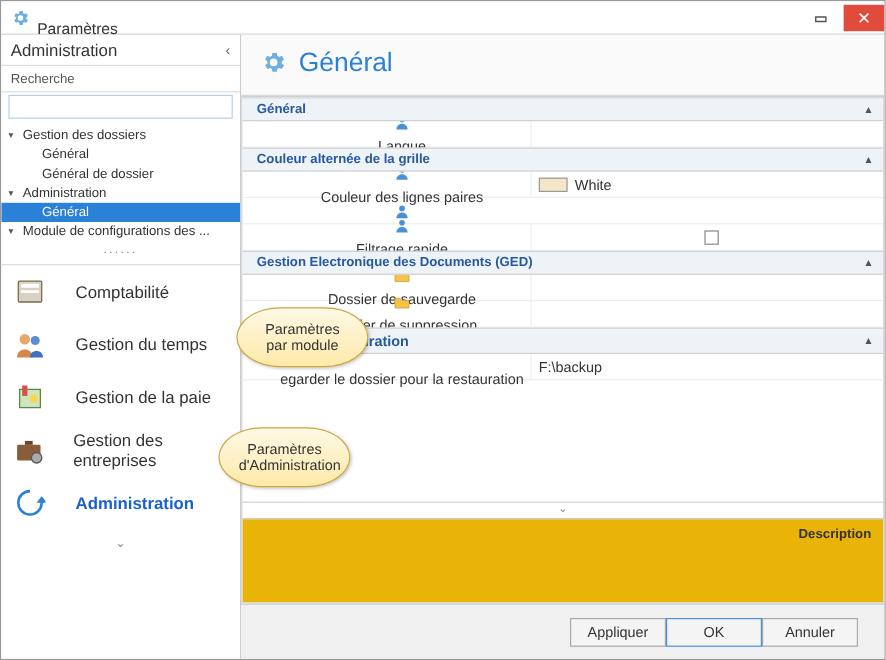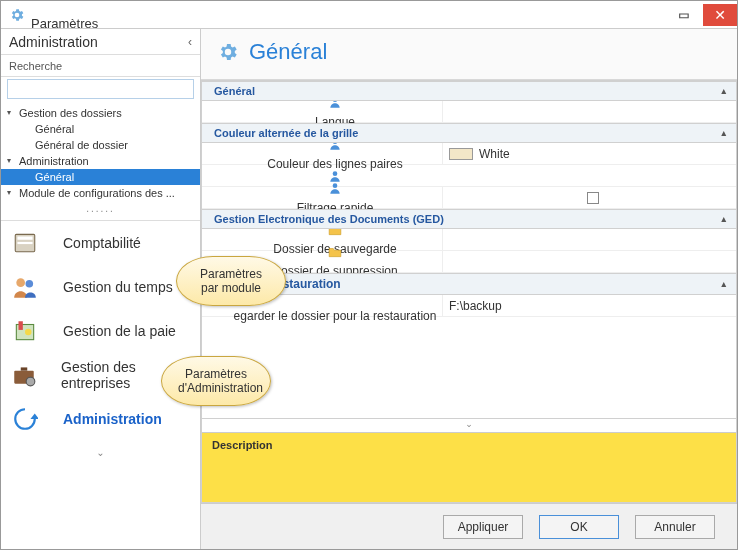--- a/index.html
+++ b/index.html
@@ -33,26 +33,26 @@
   .grid-area { flex: 1; background: #fff; border: 1px solid #d0d0d0; margin: 0; overflow: hidden; display: flex; flex-direction: column; }
   .grid-body { flex: 1; overflow: auto; }
   .grp-header { background: #eef3f7; color: #2658a0; font-weight: bold; font-size: 11px; padding: 3px 12px; border-top: 1px solid #d0d0d0; border-bottom: 1px solid #d0d0d0; display: flex; align-items: center; position: relative; }
   .grp-header::after { content: "▴"; position: absolute; right: 10px; font-size: 9px; color: #555; }
   .row { display: flex; align-items: center; border-bottom: 1px solid #eee; height: 22px; }
   .row .rlabel { width: 240px; padding-left: 26px; font-size: 11px; color: #333; display: flex; align-items: center; gap: 6px; flex-direction: column; }
   .row .rval { flex: 1; padding-left: 6px; font-size: 11px; color: #333; display: flex; align-items: center; gap: 6px; border-left: 1px solid #eee; height: 100%; }
   .swatch { width: 24px; height: 12px; border: 1px solid #999; display: inline-block; }
   .checkbox { width: 12px; height: 12px; border: 1px solid #888; background: #fff; display: inline-block; }
   .expander-bar { height: 14px; text-align: center; color: #888; font-size: 9px; border-top: 1px solid #d0d0d0; }
-  .desc-box { border-top: 1px solid #ccc; background: #fde047; height: 70px; padding: 6px 10px; }
+  .desc-box { border-top: 1px solid #ccc; background: #eab308; height: 70px; padding: 6px 10px; text-align: right; }
   .desc-box .dlabel { font-weight: bold; font-size: 11px; color: #333; }
-  .button-bar { height: 46px; display: flex; align-items: center; justify-content: flex-end; gap: 16px; padding-right: 22px; background: #f0f0f0; border-top: 1px solid #ccc; }
+  .button-bar { height: 46px; display: flex; align-items: center; justify-content: flex-end; padding-right: 22px; background: #f0f0f0; border-top: 1px solid #ccc; }
   .btn { min-width: 80px; height: 24px; border: 1px solid #a9a9a9; background: #f4f4f4; font-size: 12px; color: #333; display: flex; align-items: center; justify-content: center; cursor: pointer; }
   .btn.default { border: 1.5px solid #4a90d9; }
-  .callout { position: absolute; display: flex; align-items: center; justify-content: center; text-align: center; font-size: 12px; color: #333; pointer-events: none; }
+  .callout { position: absolute; display: flex; align-items: center; justify-content: center; text-align: center; font-size: 12px; color: #333; pointer-events: none; margin-left: 21px; }
   .bubble { background: linear-gradient(#fff9e6, #fde9a8); border: 1px solid #c9a63f; border-radius: 50px/34px; padding: 10px 16px; box-shadow: 1px 1px 3px rgba(0,0,0,0.25); }
   svg.ico { display: block; }
   .person-icon { width: 14px; height: 14px; }
   .folder-icon { width: 14px; height: 12px; }
 </style>
 </head>
 <body>
 
 <div class="titlebar">
   <span class="t-icon">

